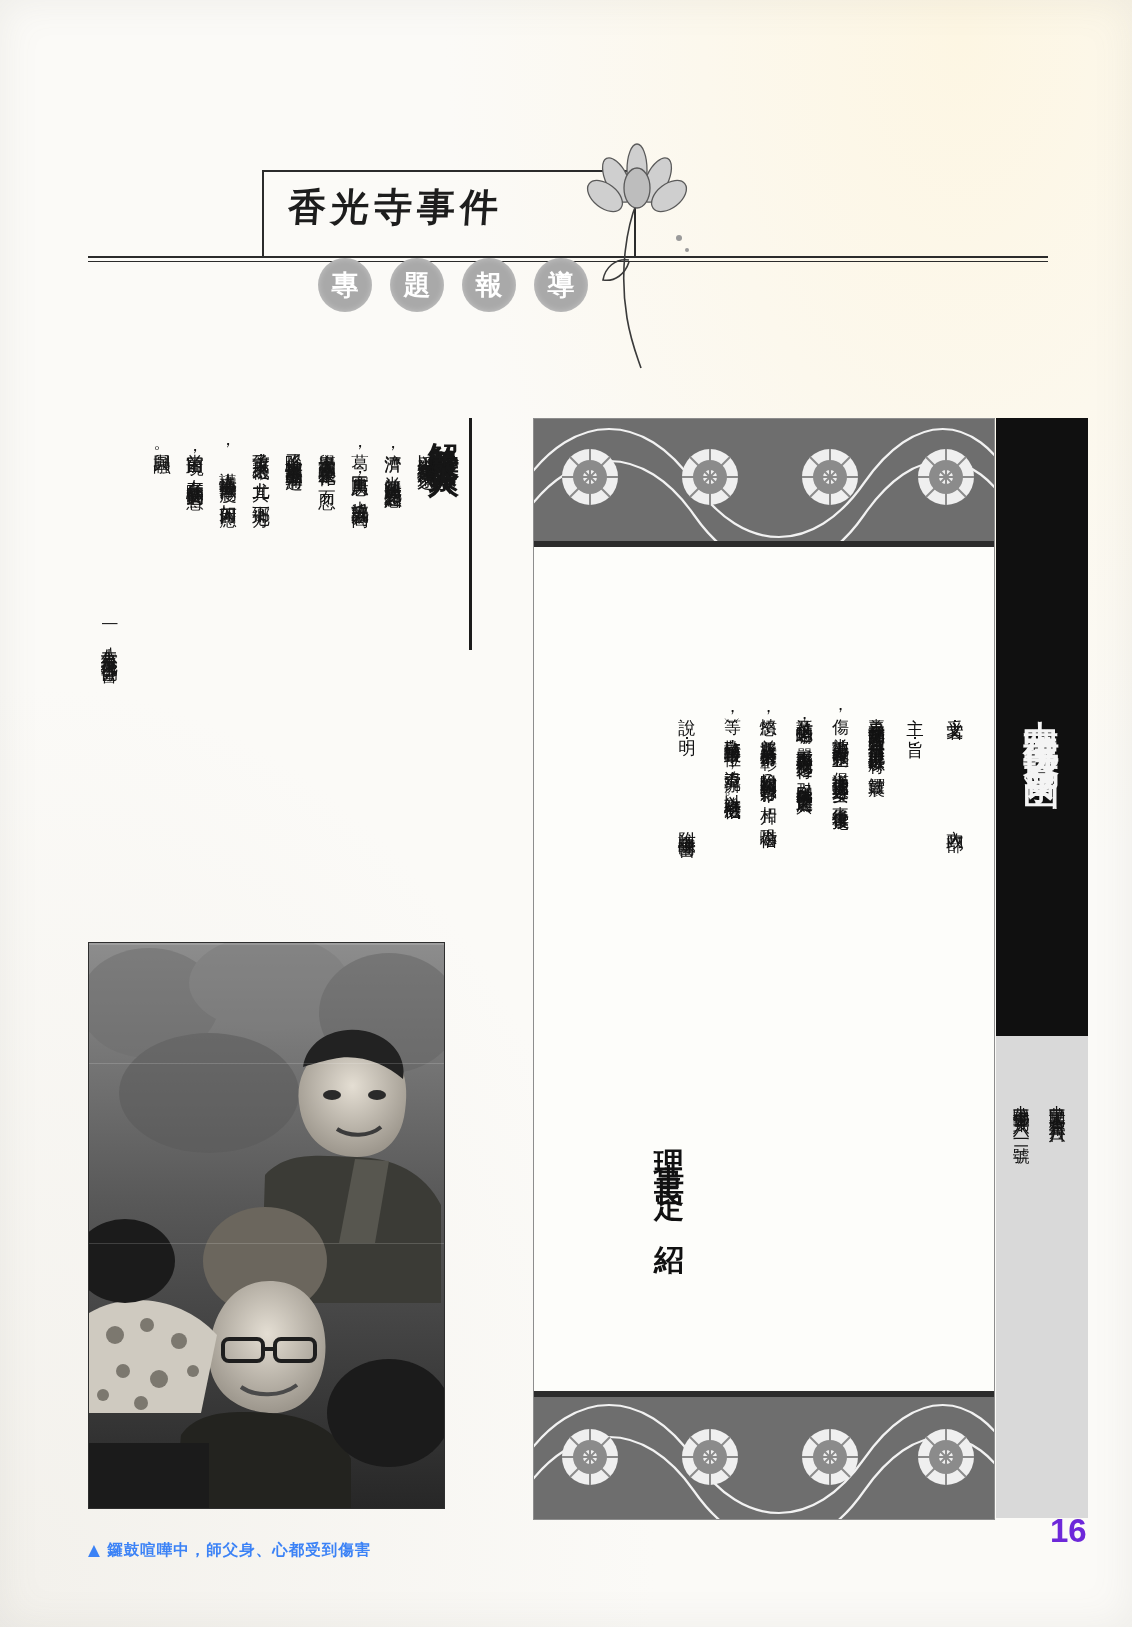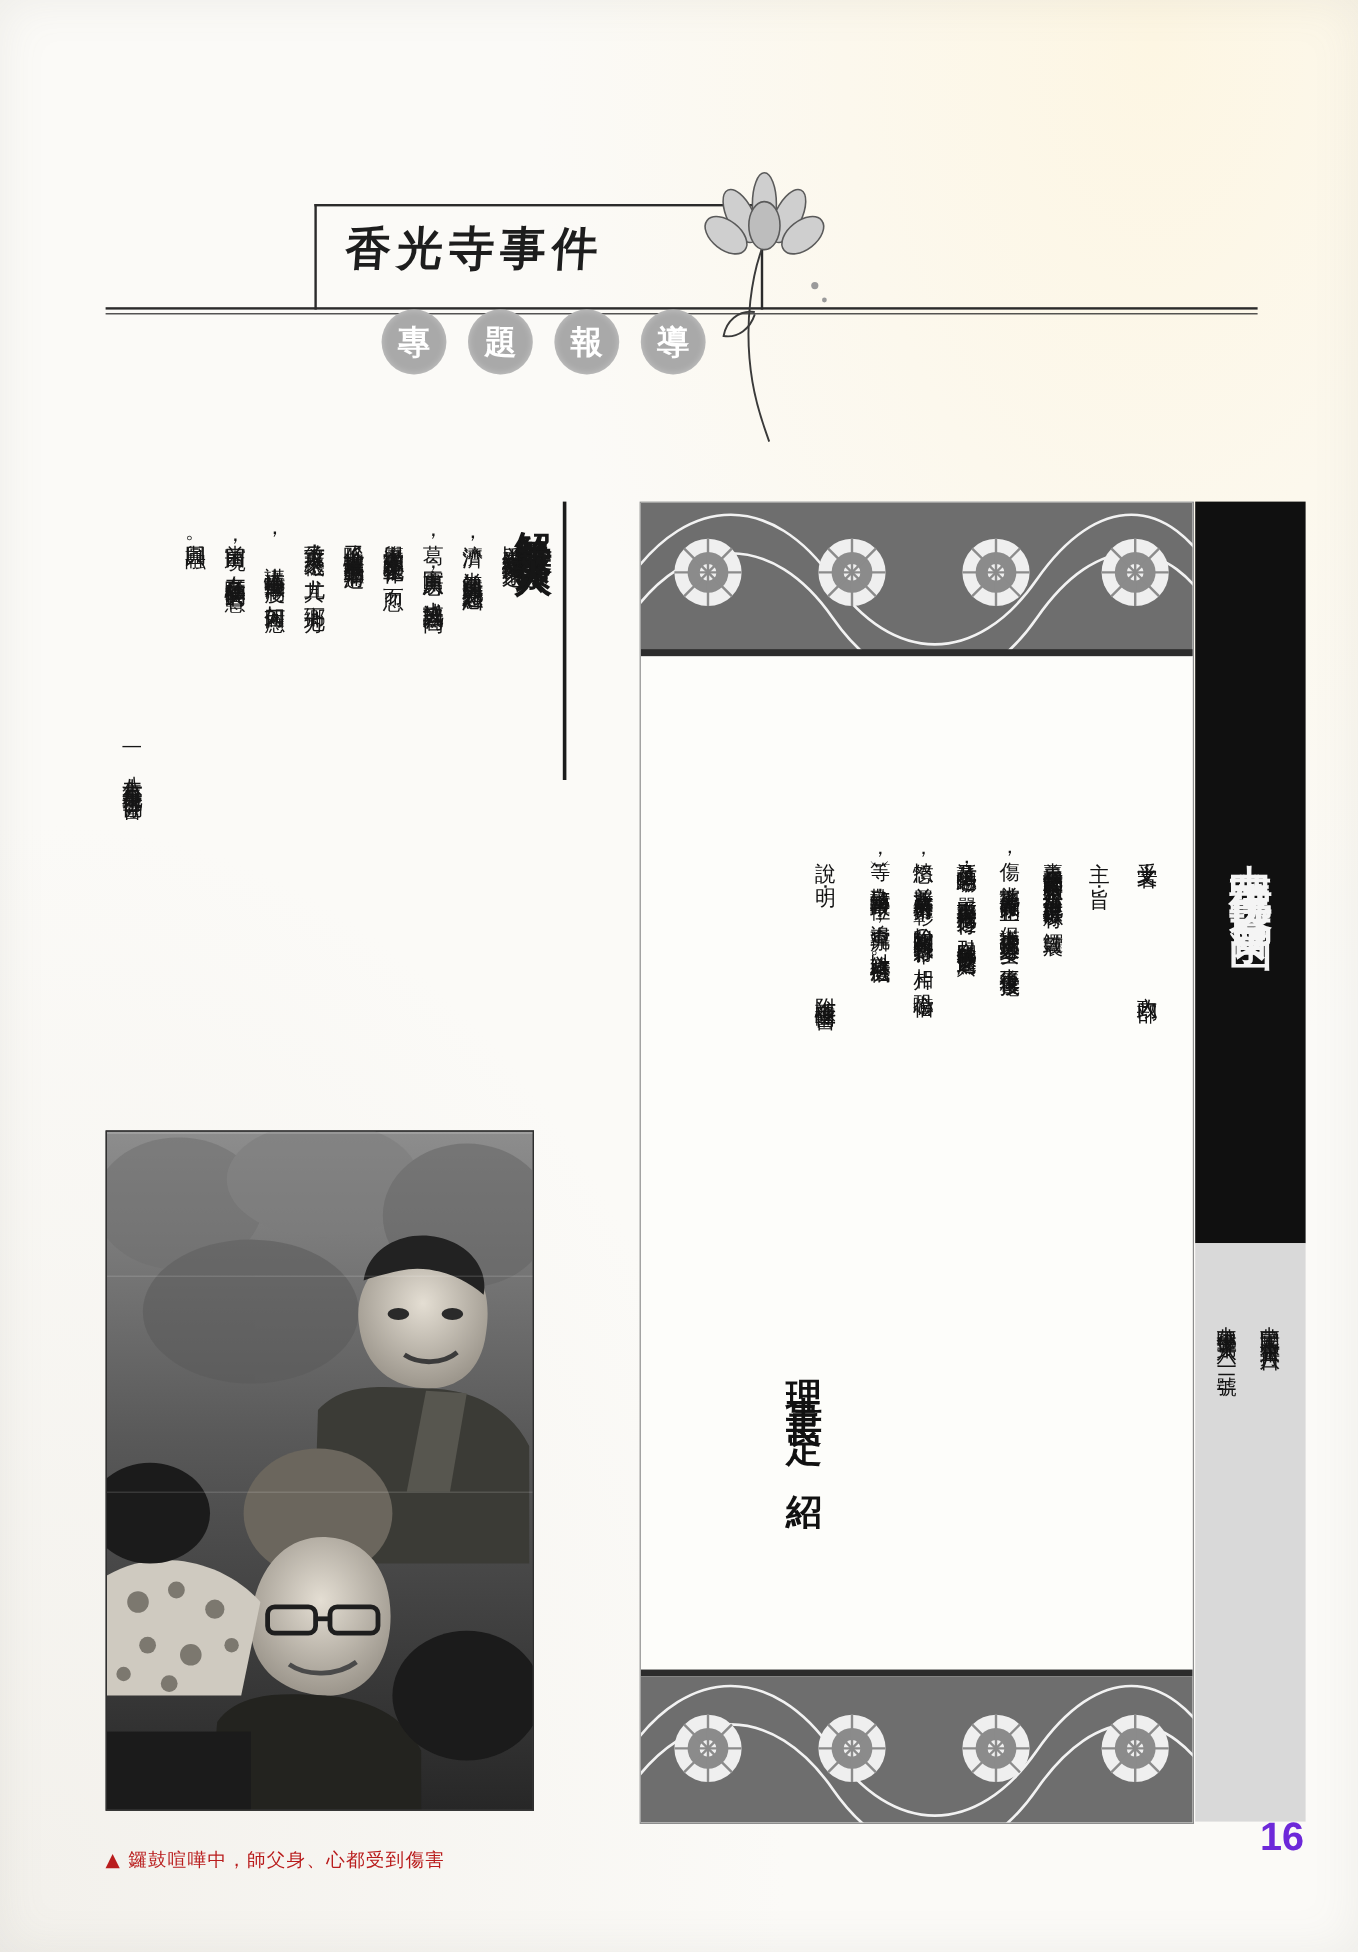--- a/index.html
+++ b/index.html
@@ -96,21 +96,21 @@
 
   
   .photo{
     position:absolute;left:88px;top:942px;width:355px;height:565px;
     background:#3a3a3a;overflow:hidden;
     border:1px solid #2e2e2e;
   }
   .photo svg{display:block;}
   .caption{
     position:absolute;left:88px;top:1540px;
-    font-size:15.5px;color:#b91c1c;letter-spacing:1px;
+    font-size:15.5px;color:#3b82f6;letter-spacing:1px;font-weight:bold;
   }
 
   
   .letter{
     position:absolute;left:533px;top:418px;width:460px;height:1100px;
     background:#fdfdfa;border:1px solid #8d8d8d;
   }
   .ornament{
     position:absolute;left:0;width:100%;height:128px;overflow:hidden;
   }

